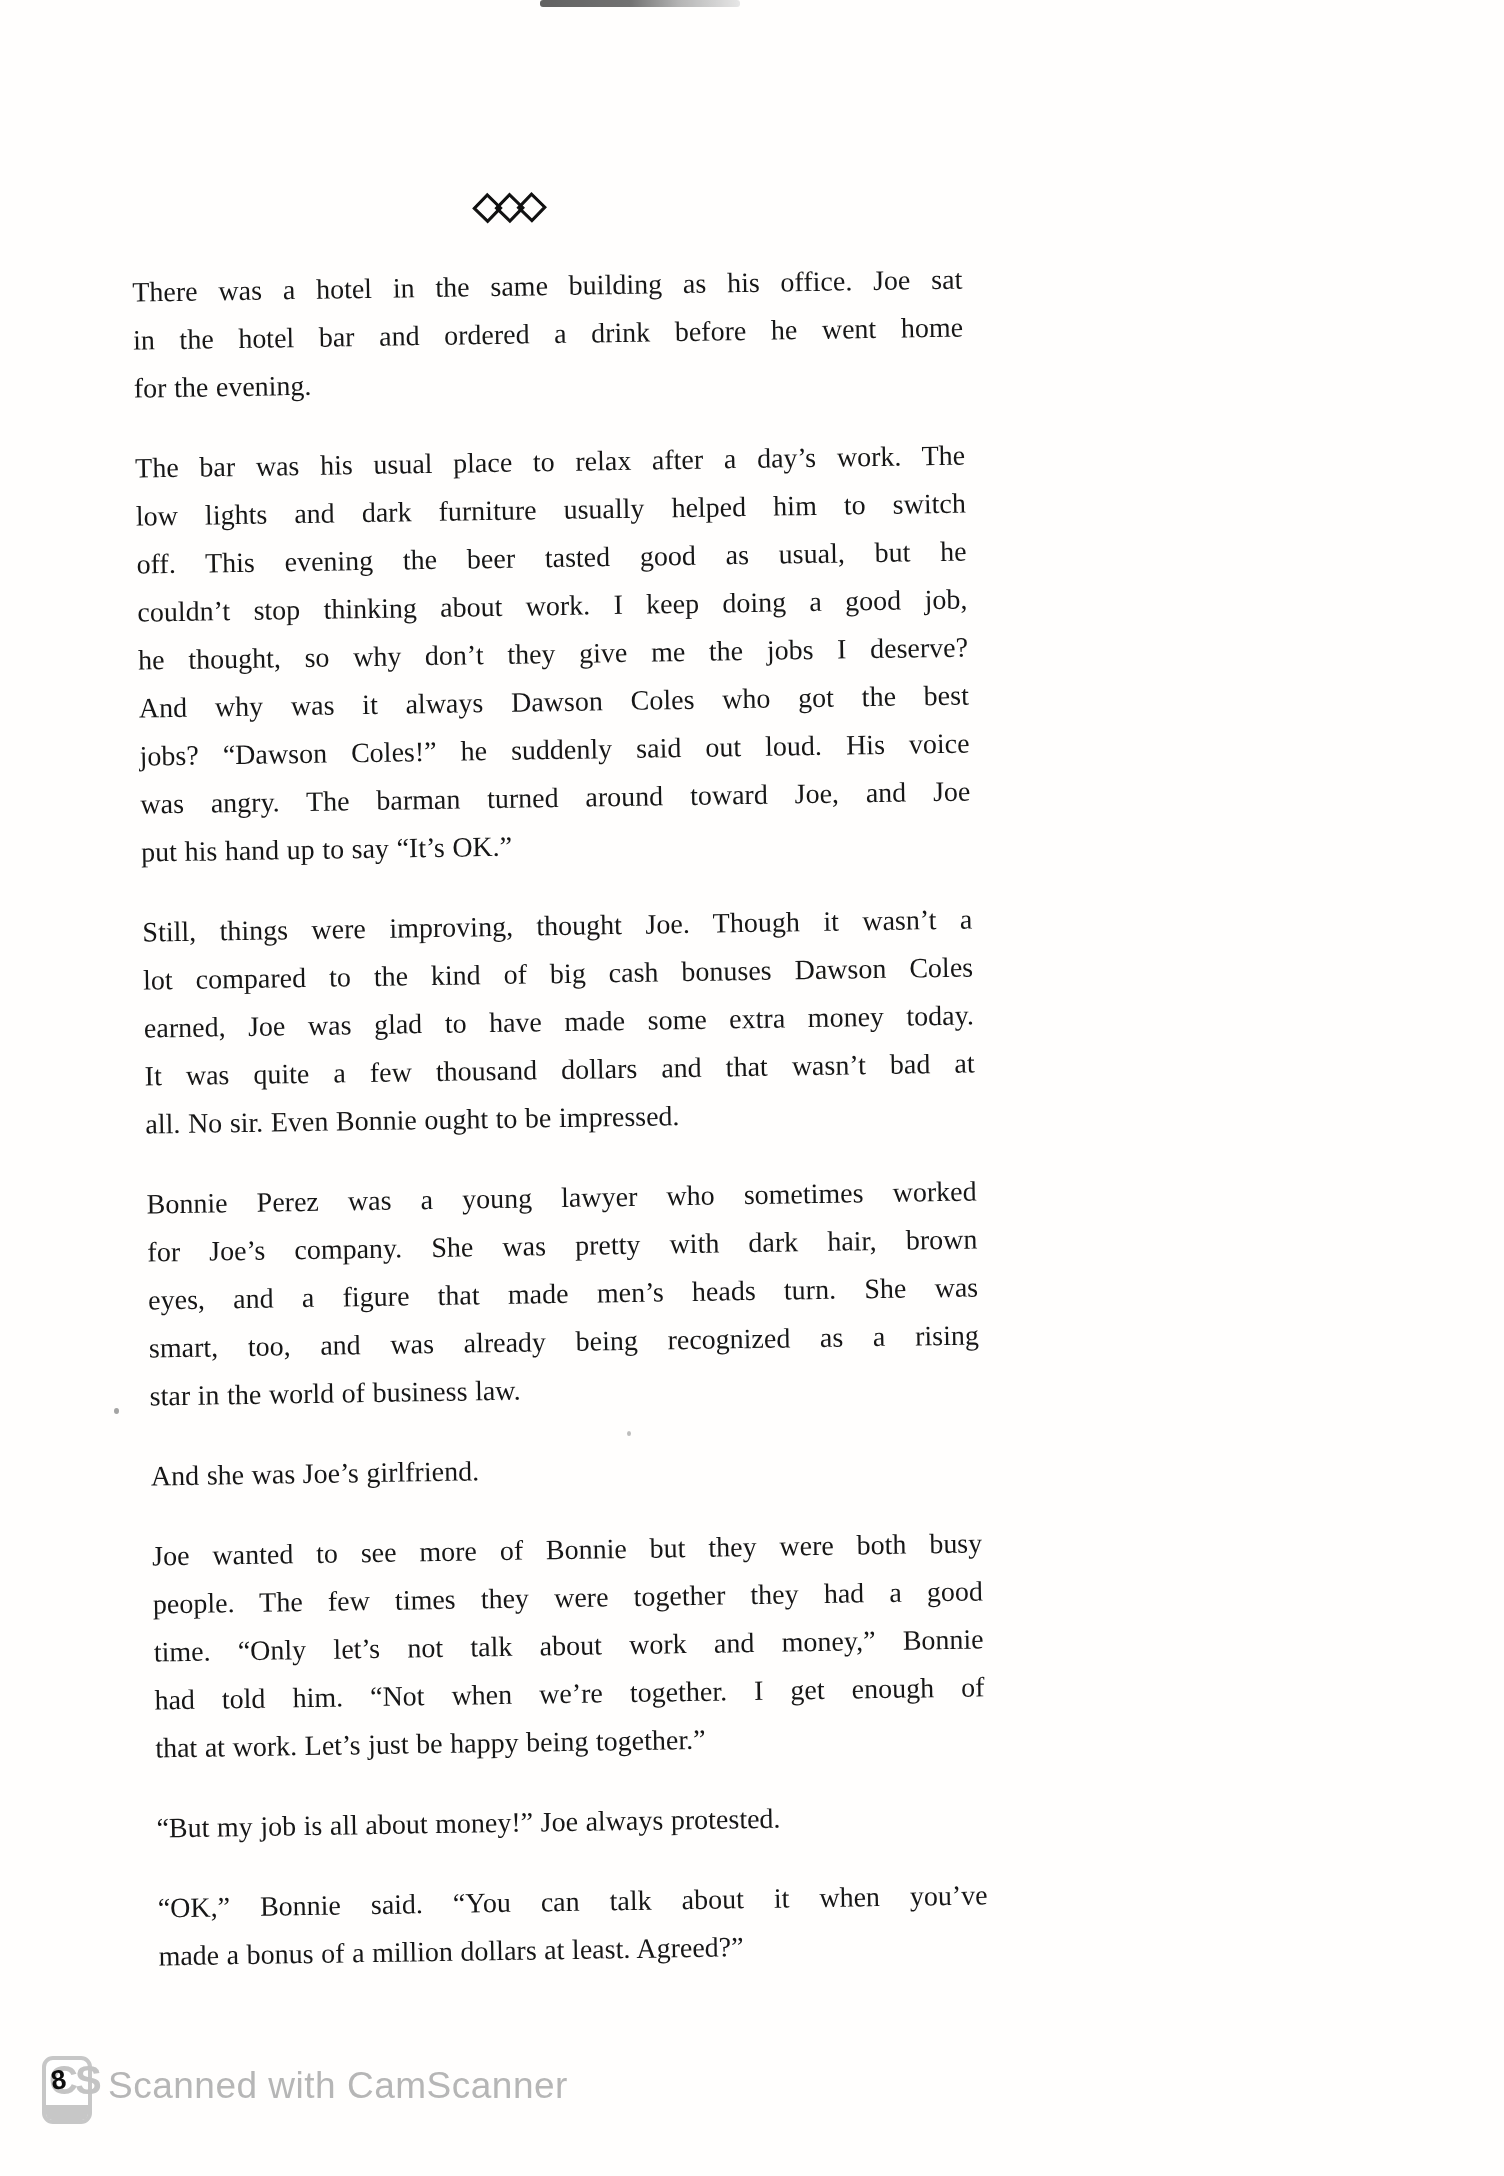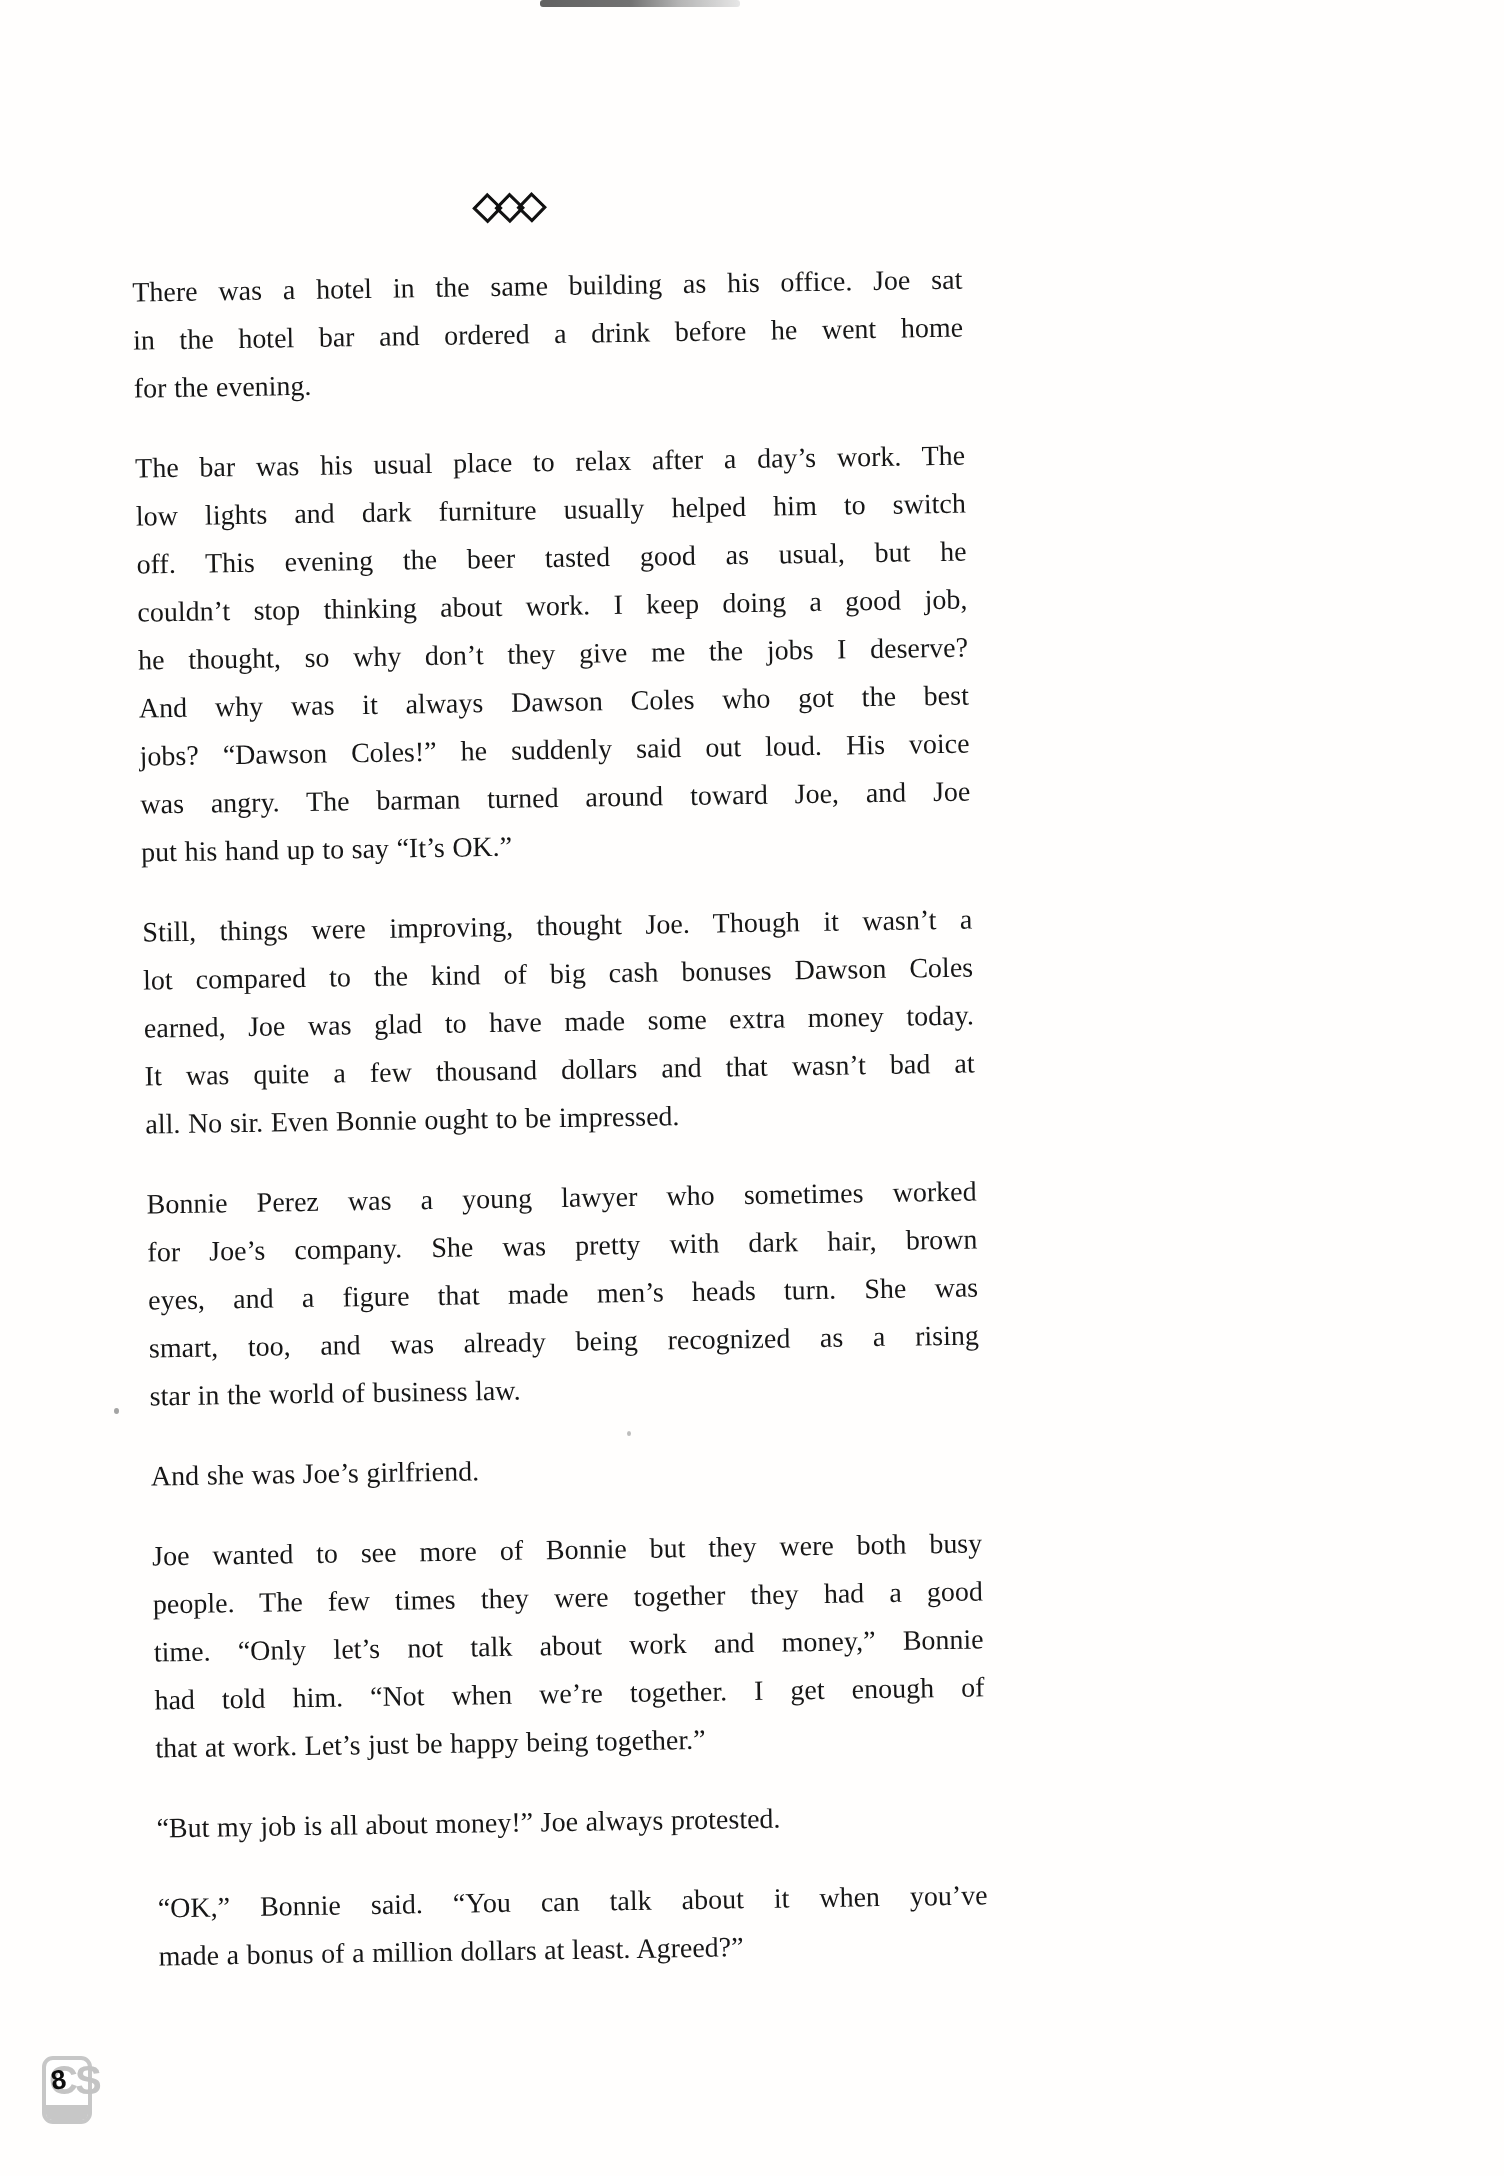--- a/index.html
+++ b/index.html
@@ -209,15 +209,16 @@
 
   <div class="dot-artifact-1"></div>
   <div class="dot-artifact-2"></div>
 
   <div class="watermark">
     <div class="cs-icon">
       <span class="cs-letters">CS</span>
       <span class="cs-blot">8</span>
       <div class="cs-base"></div>
     </div>
+    <span class="wm-label">Scanned with CamScanner</span>
   </div>
 
 </div>
 
 </body></html>

